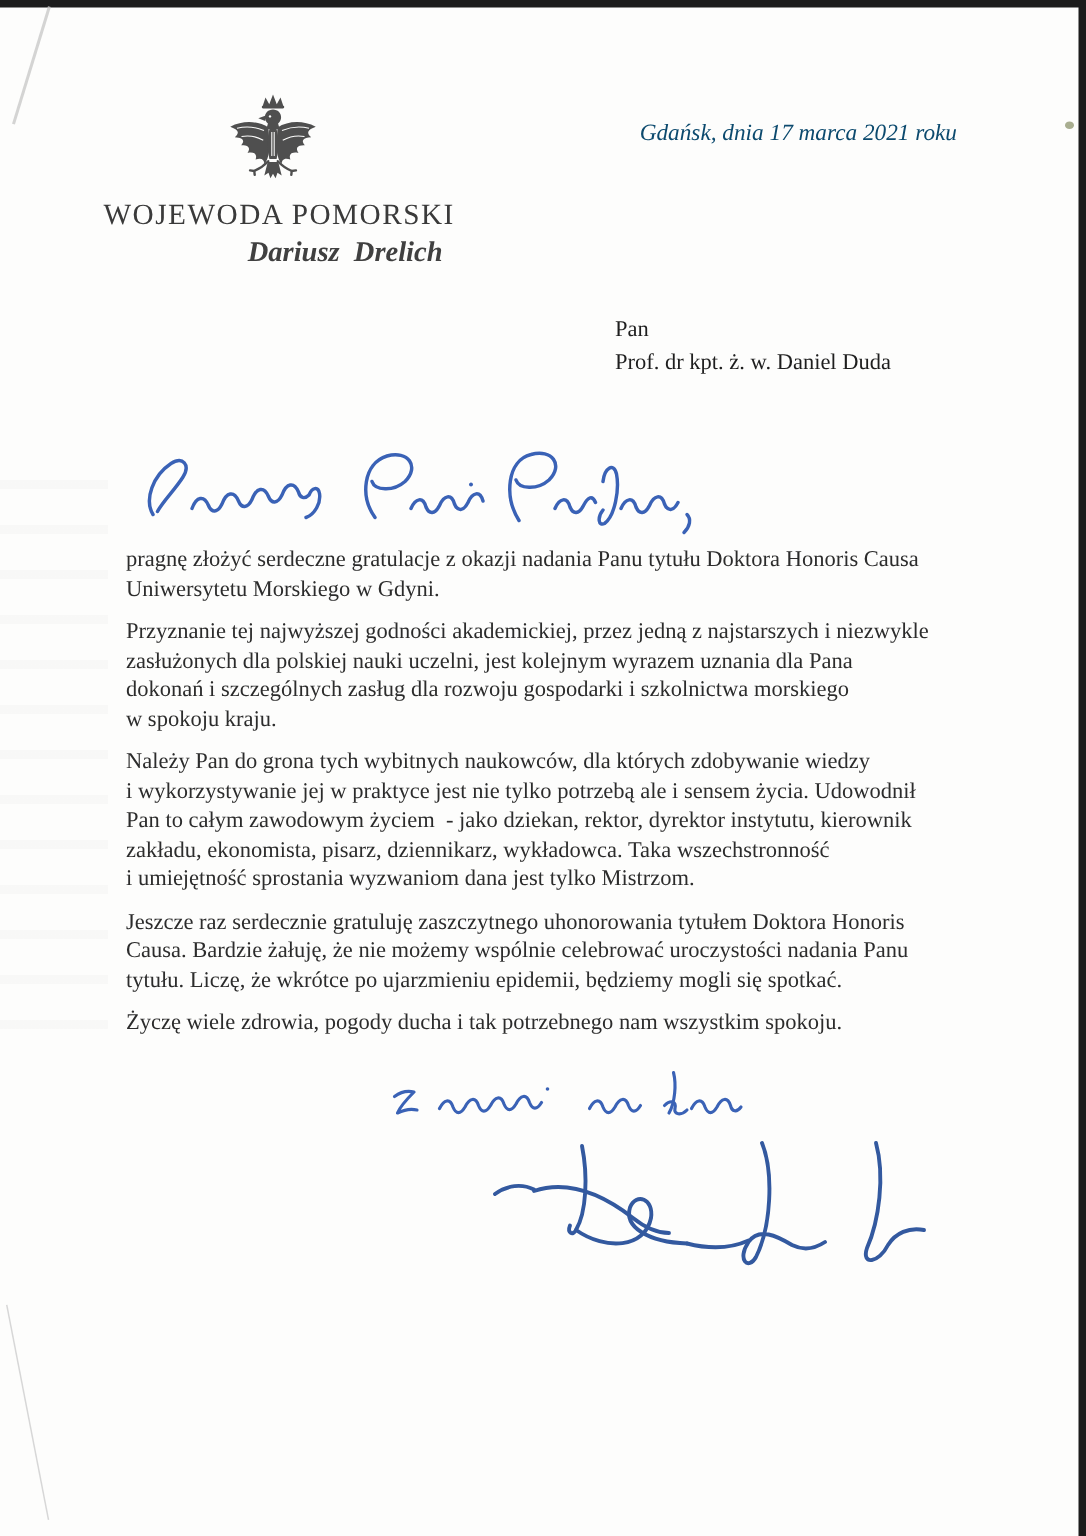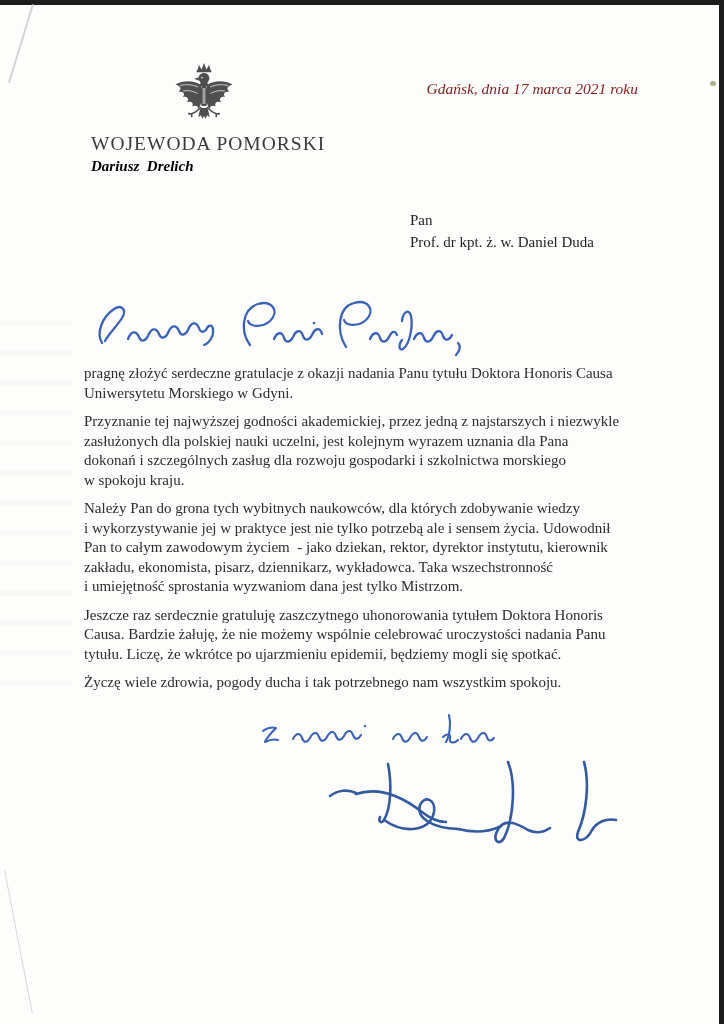--- a/index.html
+++ b/index.html
@@ -13,26 +13,26 @@
   .scan-top{position:absolute;left:0;top:0;width:100%;height:5px;background:#1c1c1c;}
   .scan-right{position:absolute;right:0;top:0;width:5px;height:100%;background:#1c1c1c;}
   .fold-top-left{position:absolute;left:32px;top:4px;width:1.5px;height:82px;background:#c6c6c6;
     transform-origin:top left;transform:rotate(17deg);opacity:.75;}
   .scratch-bottom-left{position:absolute;left:4px;top:870px;width:1.2px;height:146px;background:#d7d7d7;
     transform-origin:top left;transform:rotate(-11deg);}
   .speck{position:absolute;left:710px;top:81px;width:6px;height:5px;border-radius:50%;background:#a9ae90;}
   .margin-smudge{position:absolute;left:0;top:320px;width:72px;height:380px;
     background:repeating-linear-gradient(180deg,rgba(0,0,0,0.018) 0 6px,transparent 6px 30px);}
   
-  .letterhead{position:absolute;left:91px;top:62px;width:226px;text-align:left;}
+  .letterhead{position:absolute;left:69px;top:62px;width:226px;text-align:right;}
   .emblem{display:block;margin:0 auto;}
   .office{margin-top:5px;font-size:19.5px;letter-spacing:1px;color:#3a3a3a;white-space:pre;}
-  .official-name{margin-top:3px;font-size:15px;font-weight:bold;font-style:italic;color:#000000;white-space:pre;}
+  .official-name{margin-top:3px;font-size:19px;font-weight:bold;font-style:italic;color:#404040;white-space:pre;}
   
-  .date-line{position:absolute;right:86px;top:80px;font-style:italic;font-size:15.5px;color:#7f1d1d;white-space:pre;}
+  .date-line{position:absolute;right:86px;top:80px;font-style:italic;font-size:15.5px;color:#0c4a6e;white-space:pre;}
   
   .addressee{position:absolute;left:410px;top:210px;font-weight:normal;font-size:15px;line-height:21.5px;color:#1e1e1e;}
   .addressee div{white-space:pre;}
   
   .hw{position:absolute;}
   .hw-greeting{left:92px;top:297px;}
   .hw-closing{left:253px;top:709px;}
   .hw-signature{left:322px;top:752px;}
   
   .body{position:absolute;left:84px;top:364px;width:585px;font-size:15px;line-height:19.5px;color:#2c2c2c;}

